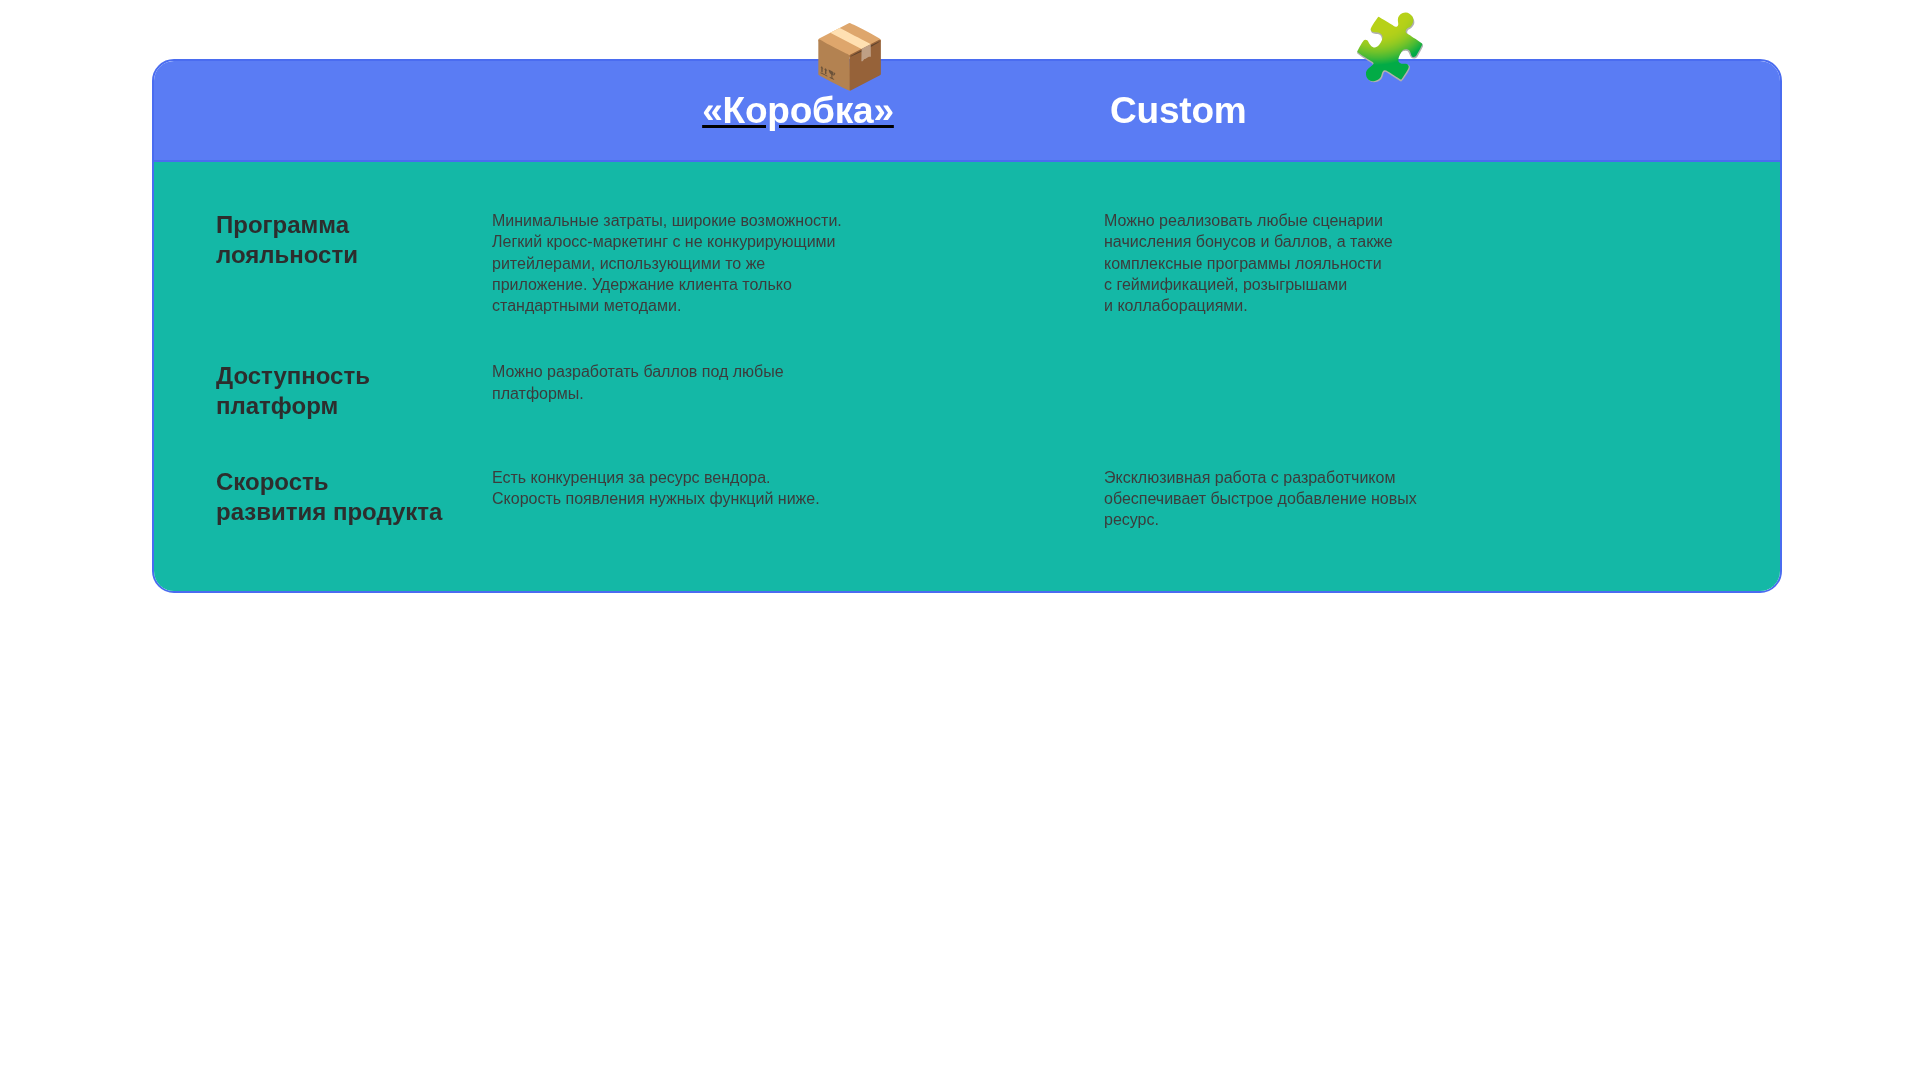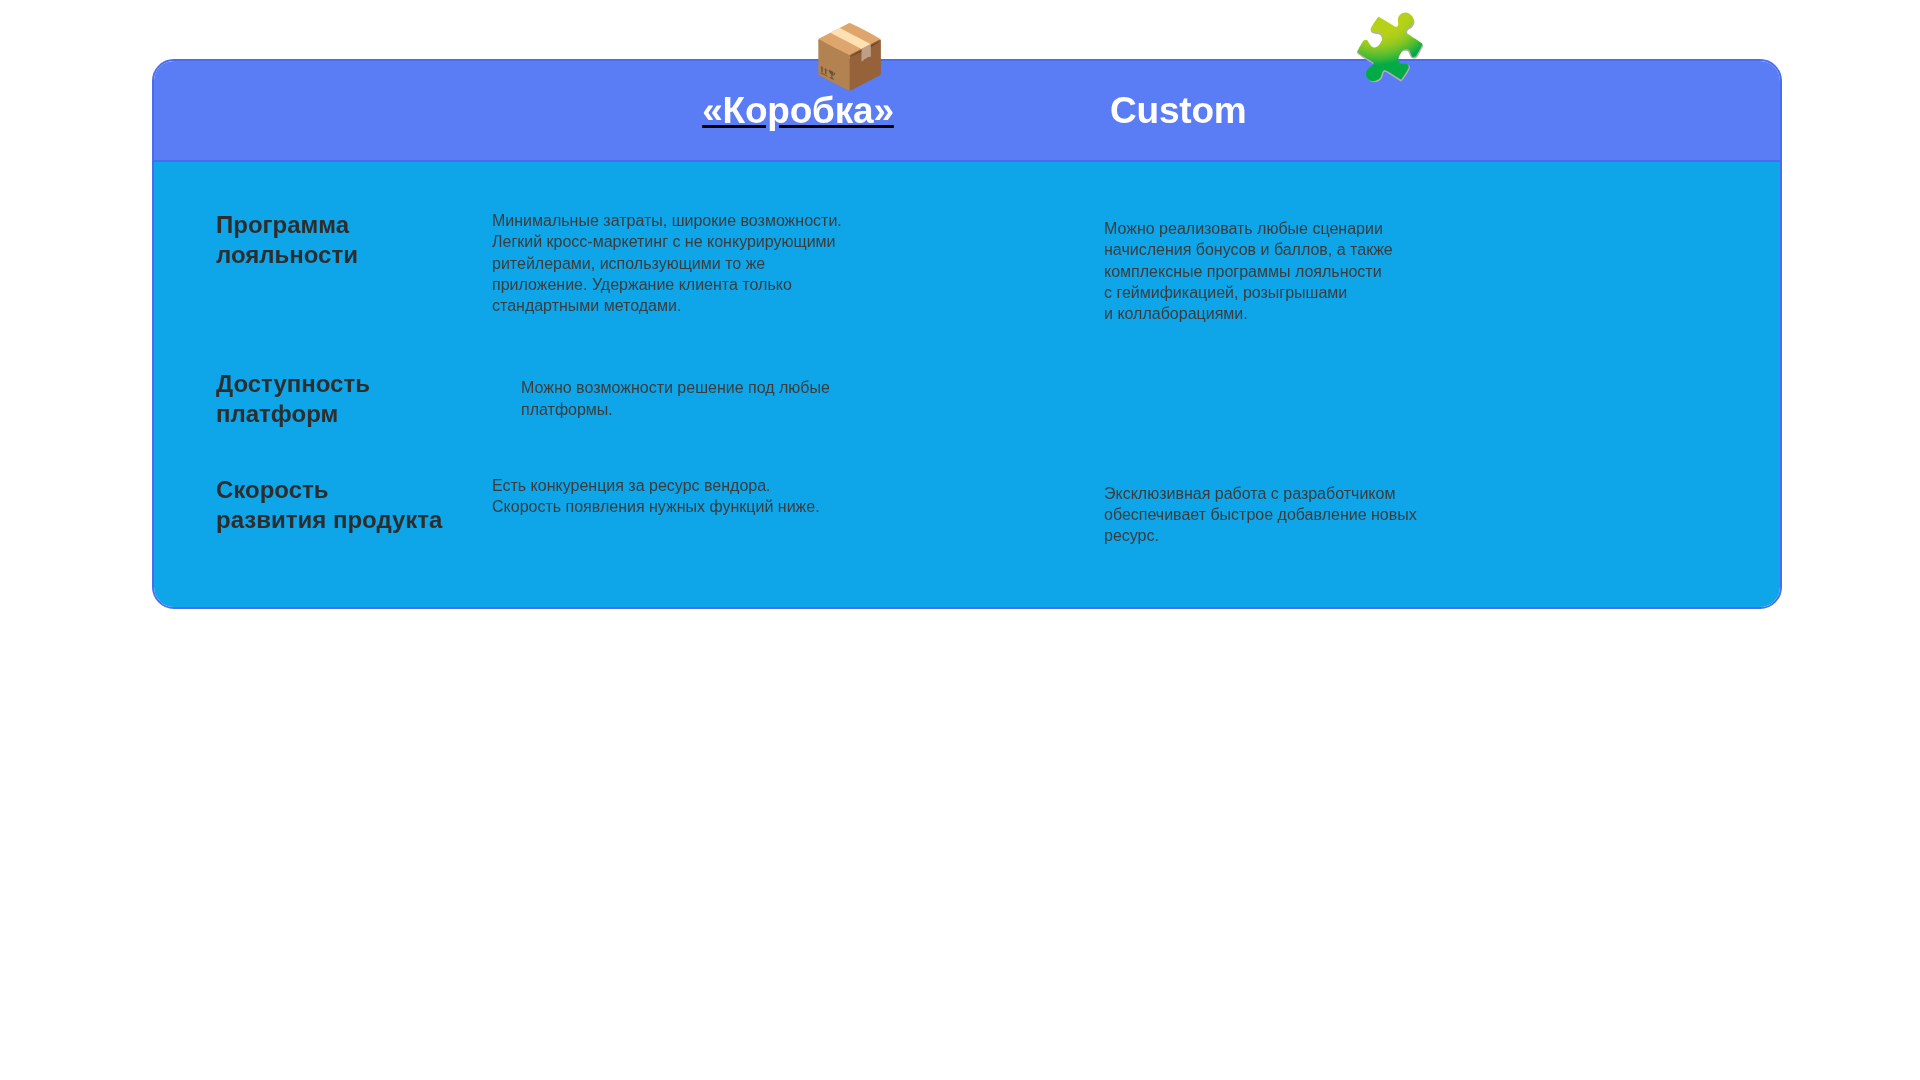--- a/index.html
+++ b/index.html
@@ -83,30 +83,30 @@
   }
   .emoji-puzzle {
     left: 1198px;
     top: -42px;
     transform: rotate(-14deg);
   }
 
   
   .card-body {
     padding: 0;
-    background: #0ea5e9;
+    background: #14b8a6;
     border-radius: 0 0 20px 20px;
   }
 
   .row {
     display: flex;
     align-items: flex-start;
   }
   .row-1 { padding: 48px 0 0 0; }
-  .row-2 { padding: 45px 0 0 0; gap: 29px; }
+  .row-2 { padding: 45px 0 0 0; }
   .row-3 { padding: 46px 0 60px 0; }
 
   .cell-label {
     flex: 0 0 338px;
     padding-left: 62px;
     box-sizing: border-box;
     color: #2d2d2d;
     font-size: 24px;
     font-weight: bold;
     line-height: 1.24;
@@ -123,21 +123,20 @@
 
   .cell-box {
     flex: 0 0 612px;
     padding-right: 30px;
     box-sizing: border-box;
   }
   .cell-custom {
     flex: 1 1 auto;
     padding-right: 80px;
     box-sizing: border-box;
-    margin-top: 8px;
   }
 </style>
 </head>
 <body>
 
 <div class="stage">
 
   <div class="compare-card">
 
     <div class="card-header">
@@ -168,21 +167,21 @@
         <div class="cell-text cell-custom">Можно реализовать любые сценарии
 начисления бонусов и баллов, а также
 комплексные программы лояльности
 с геймификацией, розыгрышами
 и коллаборациями.</div>
       </div>
 
       <div class="row row-2">
         <div class="cell-label">Доступность
 платформ</div>
-        <div class="cell-text cell-custom">Можно возможности решение под любые
+        <div class="cell-text cell-custom">Можно разработать баллов под любые
 платформы.</div>
       </div>
 
       <div class="row row-3">
         <div class="cell-label">Скорость
 развития продукта</div>
         <div class="cell-text cell-box">Есть конкуренция за ресурс вендора.
 Скорость появления нужных функций ниже.</div>
         <div class="cell-text cell-custom">Эксклюзивная работа с разработчиком
 обеспечивает быстрое добавление новых

